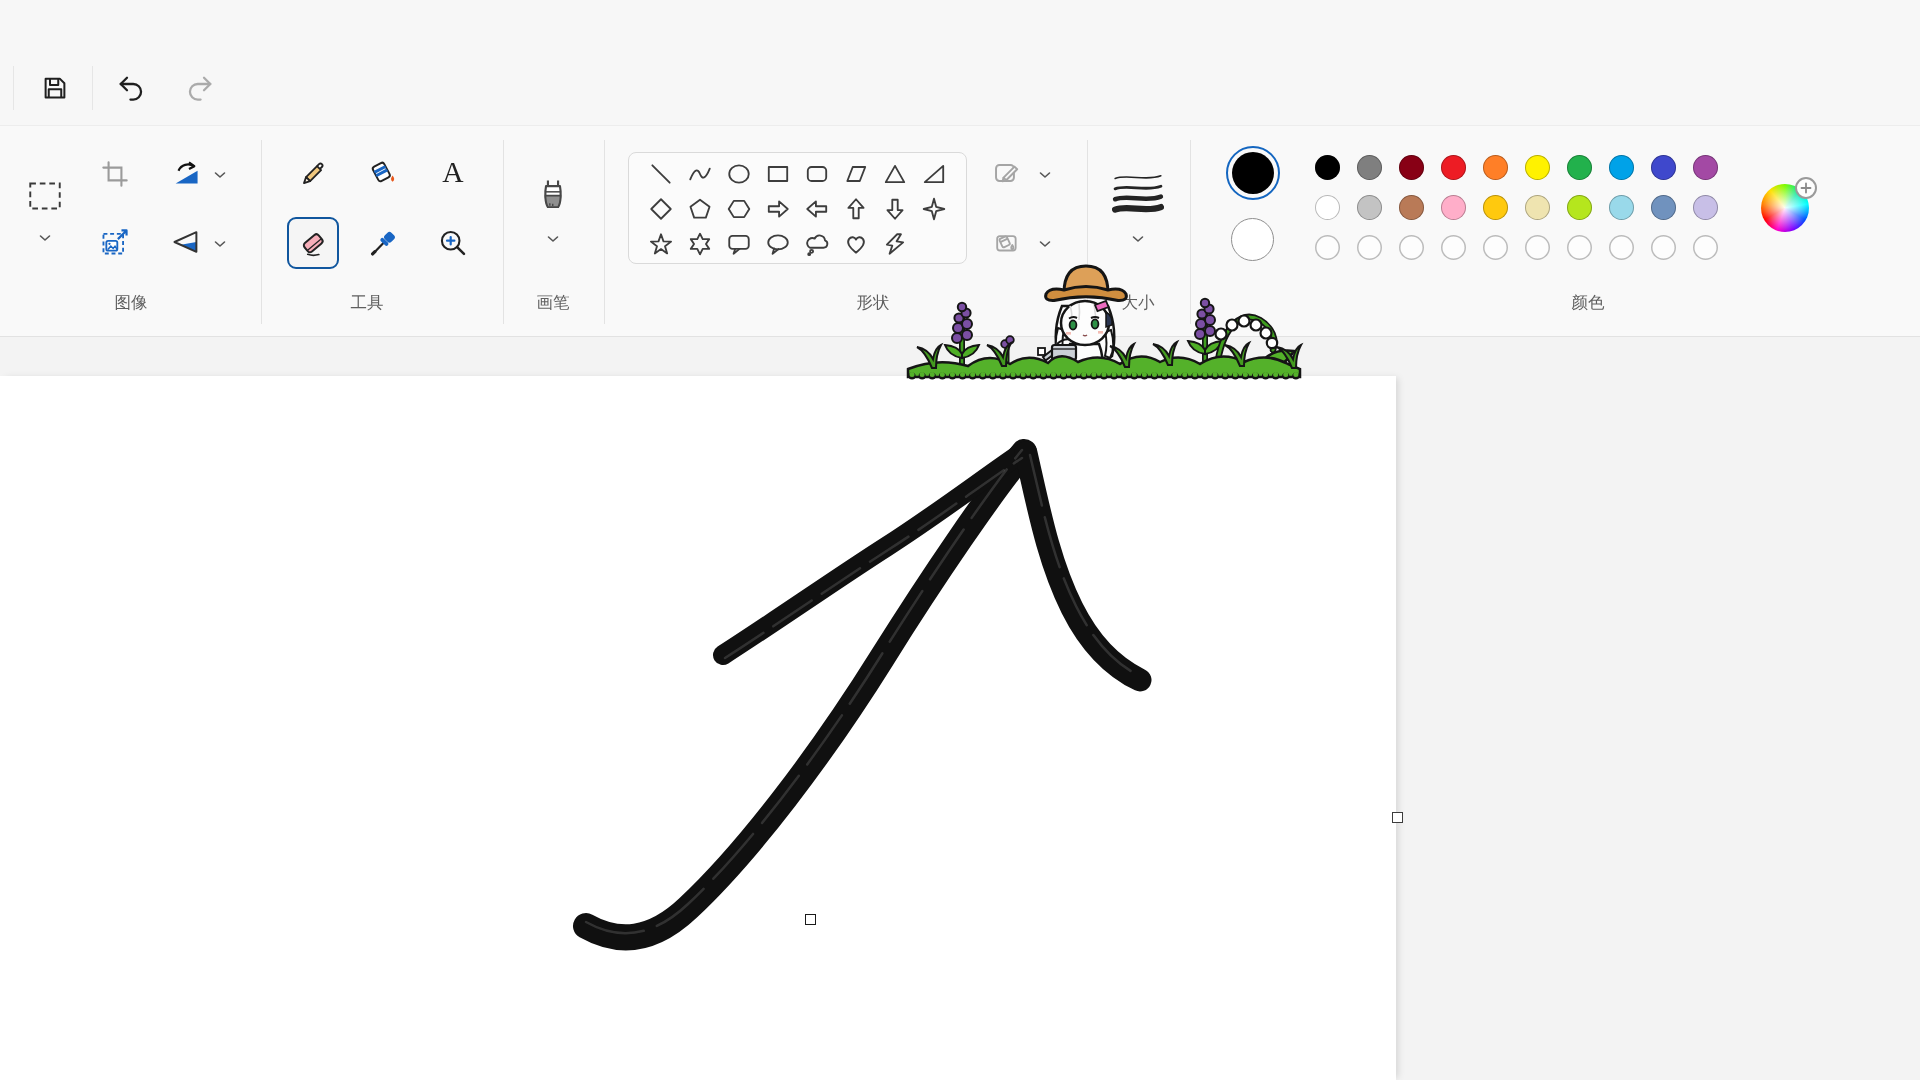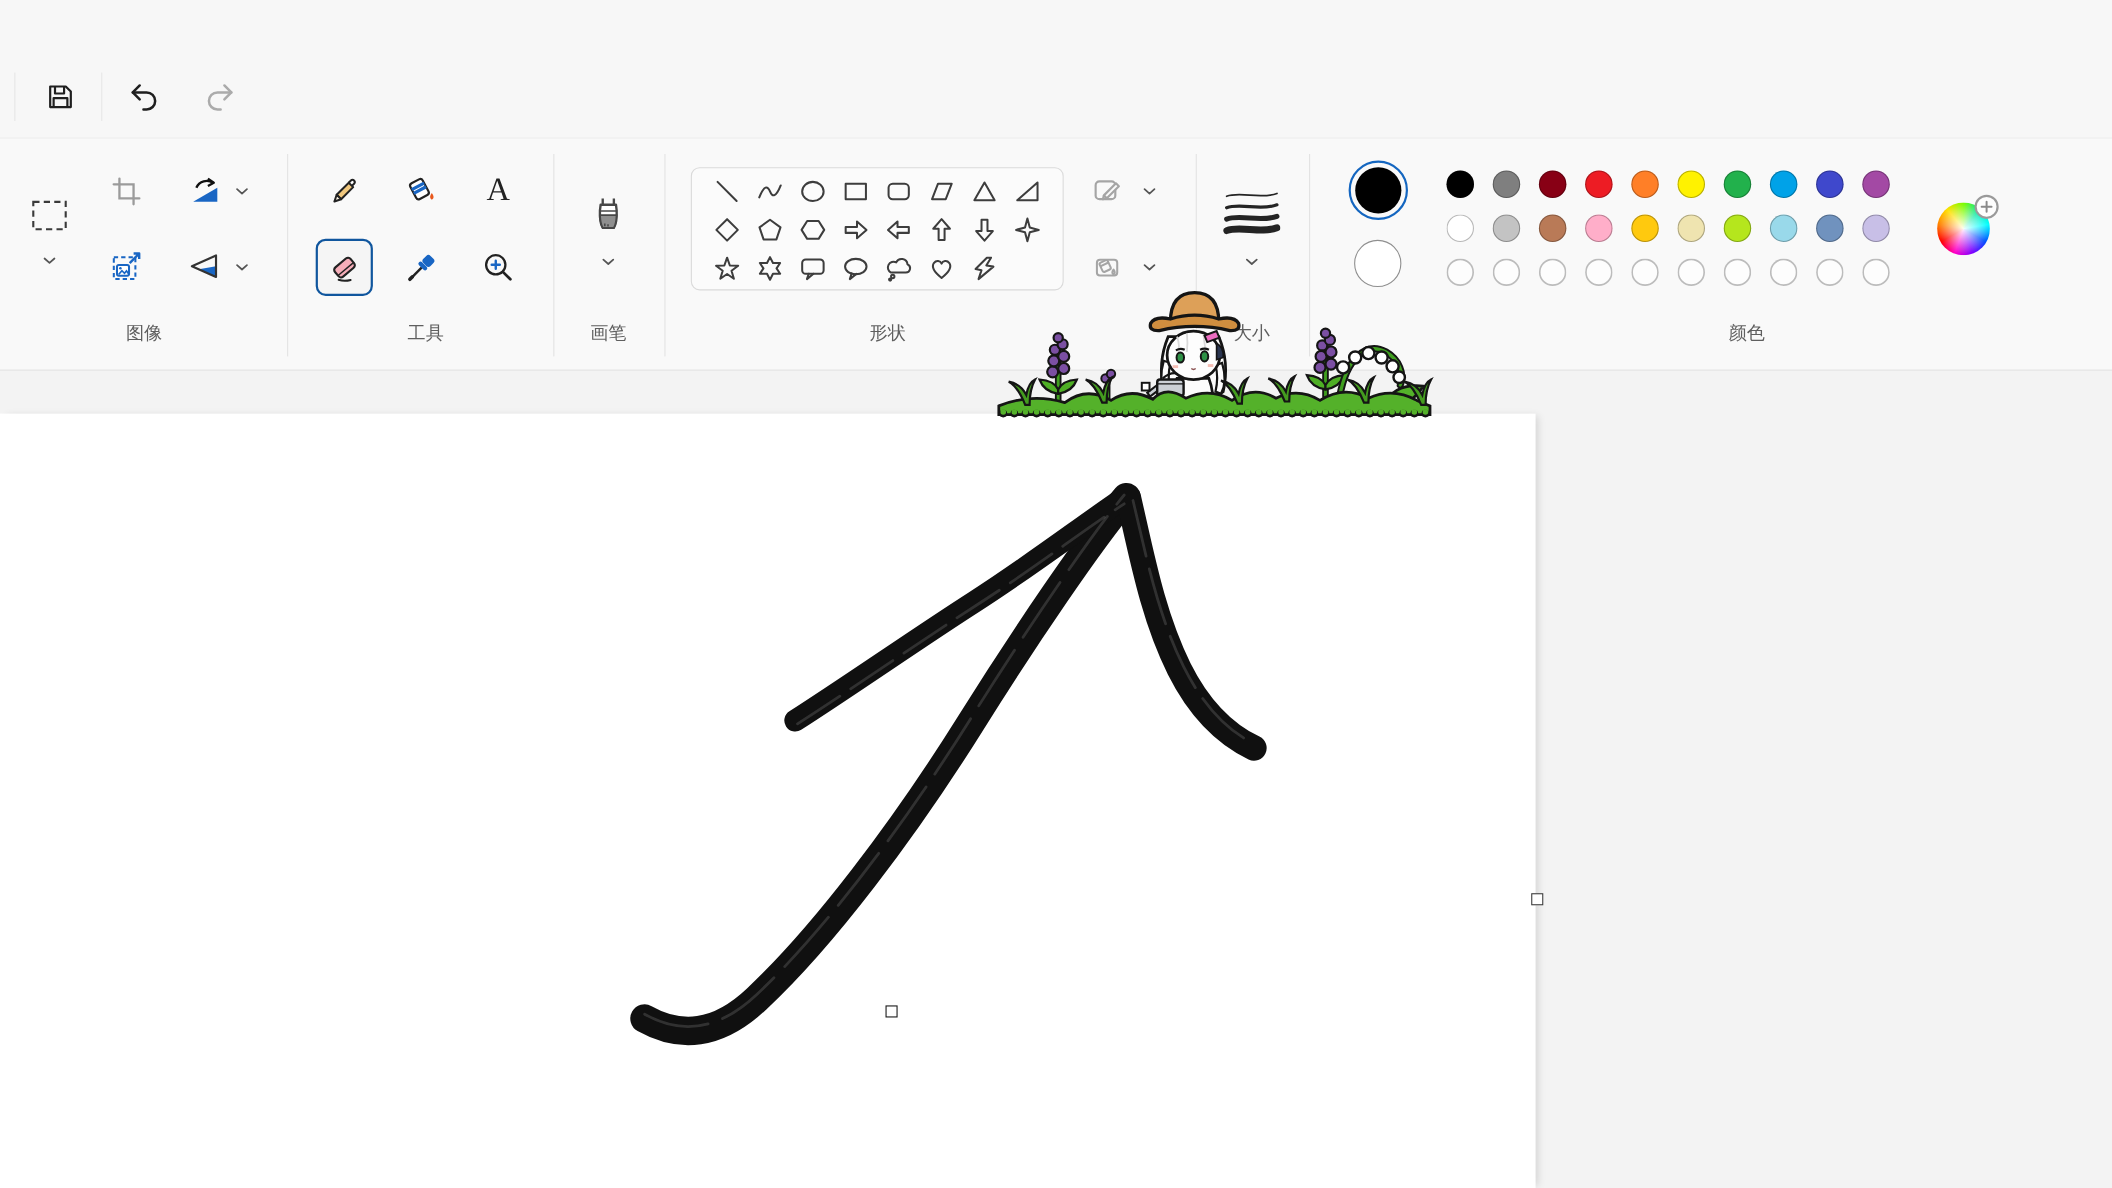--- a/index.html
+++ b/index.html
@@ -216,21 +216,21 @@
     </svg>
   </div>
 
   <div class="icon-btn" style="left:453px; top:243px">
     <svg width="30" height="30" viewBox="0 0 26 26">
       <circle cx="11" cy="11" r="7.6" fill="none" stroke="#222" stroke-width="1.8"></circle>
       <path d="M16.6 16.6 L22.5 22.5" stroke="#222" stroke-width="2.2" stroke-linecap="round"></path>
       <path d="M11 7.8 V14.2 M7.8 11 H14.2" stroke="#1966C4" stroke-width="1.9" stroke-linecap="round"></path>
     </svg>
   </div>
-  <span class="rib-label" style="left:387px">工具</span>
+  <span class="rib-label" style="left:367px">工具</span>
 
   <div class="icon-btn" style="left:553px; top:195px">
     <svg width="38" height="40" viewBox="0 0 30 30">
       <g fill="none" stroke="#474747" stroke-width="1.7" stroke-linejoin="round">
         <path d="M11 3.5 V8 M19 3.5 V8"></path>
         <path d="M9.5 8 H20.5 L21 12 Q21.4 21 19 24.5 H11 Q8.6 21 9 12 Z" fill="#fff"></path>
       </g>
       <path d="M9.1 15.5 Q9.3 21.5 11 24.5 H19 Q20.7 21.5 20.9 15.5 Z" fill="#8f8f8f" stroke="#474747" stroke-width="1.2"></path>
       <path d="M12.5 21.5 v2 M14.8 22 v1.7" stroke="#474747" stroke-width="1.1"></path>
       <path d="M9 12.5 H21" stroke="#474747" stroke-width="1.2"></path>
@@ -391,21 +391,21 @@
         </g>
         <path d="M17.6 14.8 q1.9 2.6 0 3.8 q-1.9 -1.2 0 -3.8 Z"></path>
       </g>
     </svg>
   </div>
   <div class="chev" style="left:1045px; top:243px">
     <svg width="12" height="8" viewBox="0 0 12 7">
       <path d="M1.5 1.5 L6 5.5 L10.5 1.5" fill="none" stroke="#565656" stroke-width="1.6" stroke-linecap="round" stroke-linejoin="round"></path>
     </svg>
   </div>
-  <span class="rib-label" style="left:807px">形状</span>
+  <span class="rib-label" style="left:873px">形状</span>
 
   <div class="icon-btn" style="left:1138px; top:193px">
     <svg width="52" height="46" viewBox="0 0 50 44">
       <g fill="none" stroke="#242424" stroke-linecap="round">
         <path d="M3 8 C15 3.5 33 11 47 5.5" stroke-width="1.5"></path>
         <path d="M3 18 C15 13.5 33 21 47 15.5" stroke-width="2.8"></path>
         <path d="M3 28 C15 23.5 33 31 47 25.5" stroke-width="4.4"></path>
         <path d="M3 38 C15 33.5 33 41 47 35.5" stroke-width="6"></path>
       </g>
     </svg>

